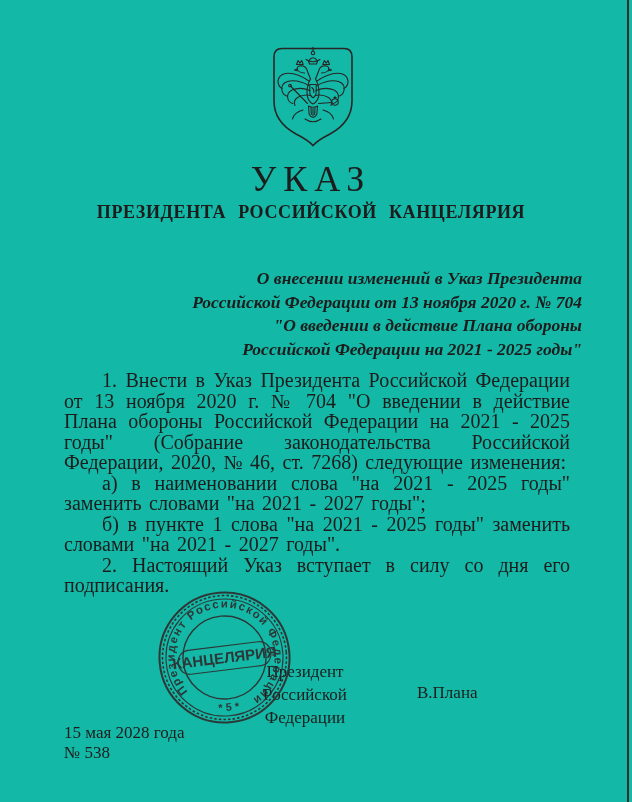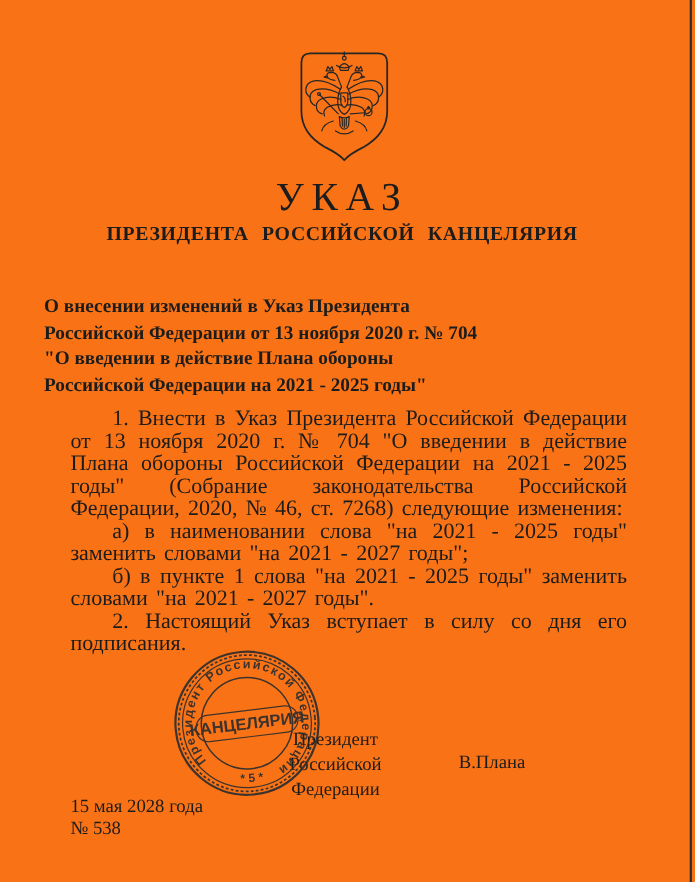--- a/index.html
+++ b/index.html
@@ -1,19 +1,19 @@
 <!DOCTYPE html>
 <html><head>
 <meta charset="utf-8">
 <style>
   html,body{margin:0;padding:0;background:#888;}
   .page{
     position:relative;
     width:632px;height:802px;
-    background:#f97316;
+    background:#14b8a6;
     font-family:"Liberation Serif","DejaVu Serif",serif;
     color:#1c1c1c;
     overflow:hidden;
   }
   .scan-edge{
     position:absolute;top:0;bottom:0;right:3px;width:2px;
     background:#2e2e2e;
   }
   .coat{
     position:absolute;left:267px;top:44px;width:92px;height:104px;
@@ -23,22 +23,22 @@
     text-align:center;
     font-size:36px;letter-spacing:7px;font-weight:400;
   }
   .issuer{
     position:absolute;left:0;right:10px;top:202px;
     text-align:center;
     font-size:18px;font-weight:700;letter-spacing:0.6px;word-spacing:7px;
   }
   .doc-title{
     position:absolute;left:40px;right:50px;top:267px;
-    text-align:left;font-weight:700;
-    font-size:17.5px;line-height:23.5px;
+    text-align:right;font-weight:700;
+    font-size:17.5px;line-height:23.5px;font-style:italic;
   }
   .body-text{
     position:absolute;left:64px;top:370px;width:506px;
     font-size:20px;line-height:20.5px;
     text-align:justify;
     word-spacing:2.5px;
   }
   .body-text p{margin:0;text-indent:38px;}
   .stamp{
     position:absolute;left:154px;top:587px;width:141px;height:141px;

